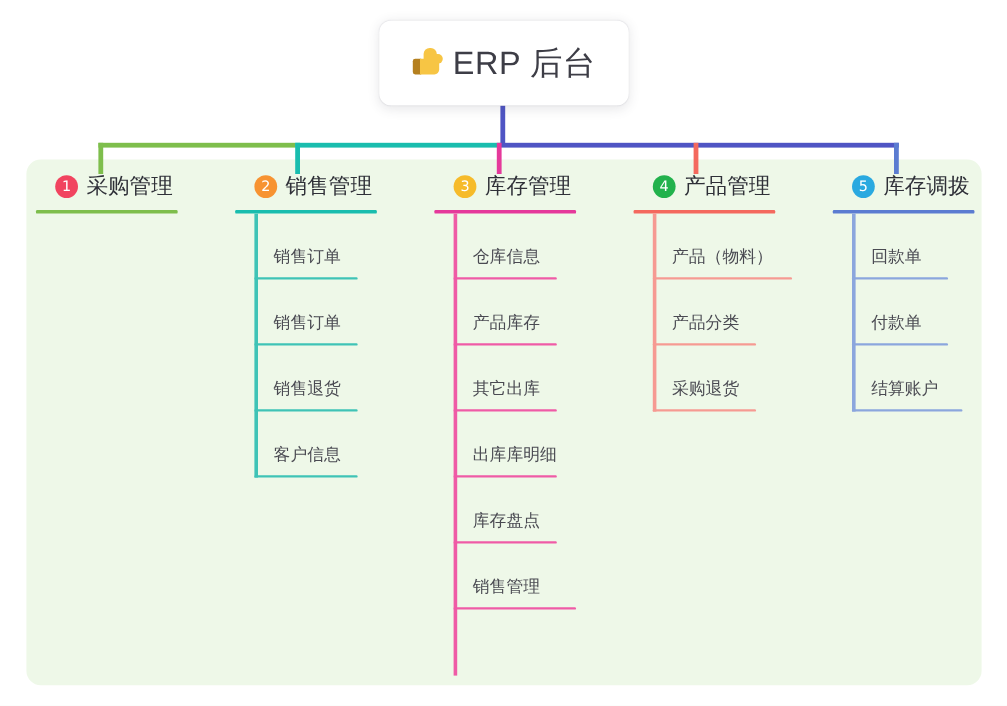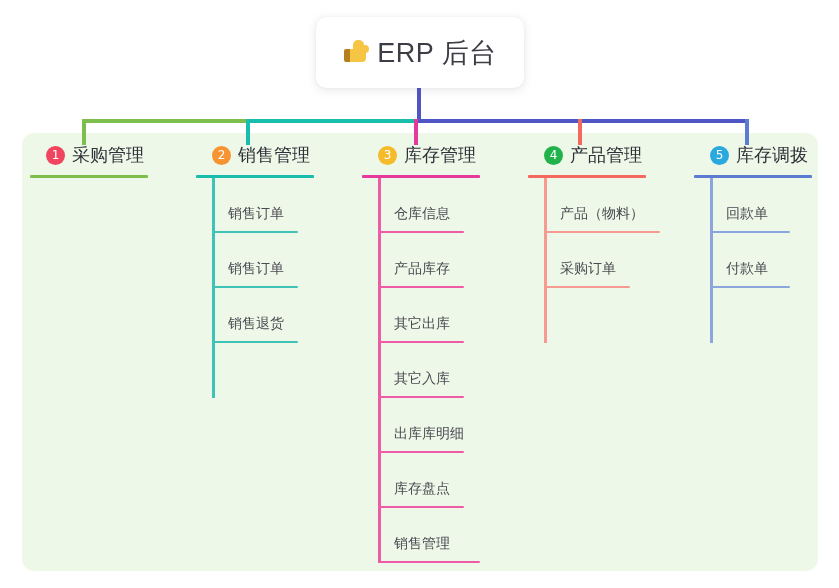--- a/index.html
+++ b/index.html
@@ -225,20 +225,24 @@
           <div class="leaf-underline" style="background: rgb(63, 195, 182); width: 86px;"></div>
         </div>
         <div class="leaf">
           <span class="leaf-label">销售订单</span>
           <div class="leaf-underline" style="background: rgb(63, 195, 182); width: 86px;"></div>
         </div>
         <div class="leaf">
           <span class="leaf-label">销售退货</span>
           <div class="leaf-underline" style="background: rgb(63, 195, 182); width: 86px;"></div>
         </div>
+        <div class="leaf">
+          <span class="leaf-label">客户信息</span>
+          <div class="leaf-underline" style="background: rgb(63, 195, 182); width: 86px;"></div>
+        </div>
       </div>
     </div>
     <div class="column" style="left: 362px;">
       <div class="col-header">
         <span class="badge" style="background: rgb(246, 187, 42);">3</span>
         <span class="col-title">库存管理</span>
       </div>
       <div class="col-underline" style="background: rgb(229, 57, 155); width: 118px;"></div>
       <div class="col-body" style="height: 385px;">
         <div class="spine" style="background: rgb(239, 91, 166); height: 385px;"></div>
@@ -248,24 +252,20 @@
         </div>
         <div class="leaf">
           <span class="leaf-label">产品库存</span>
           <div class="leaf-underline" style="background: rgb(239, 91, 166); width: 86px;"></div>
         </div>
         <div class="leaf">
           <span class="leaf-label">其它出库</span>
           <div class="leaf-underline" style="background: rgb(239, 91, 166); width: 86px;"></div>
         </div>
         <div class="leaf">
-          <span class="leaf-label">其它入库</span>
-          <div class="leaf-underline" style="background: rgb(239, 91, 166); width: 86px;"></div>
-        </div>
-        <div class="leaf">
           <span class="leaf-label">出库库明细</span>
           <div class="leaf-underline" style="background: rgb(239, 91, 166); width: 86px;"></div>
         </div>
         <div class="leaf">
           <span class="leaf-label">库存盘点</span>
           <div class="leaf-underline" style="background: rgb(239, 91, 166); width: 86px;"></div>
         </div>
         <div class="leaf">
           <span class="leaf-label">销售管理</span>
           <div class="leaf-underline" style="background: rgb(239, 91, 166); width: 102px;"></div>
@@ -278,36 +278,44 @@
         <span class="col-title">产品管理</span>
       </div>
       <div class="col-underline" style="background: rgb(244, 105, 94); width: 118px;"></div>
       <div class="col-body" style="height: 165px;">
         <div class="spine" style="background: rgb(246, 154, 146); height: 165px;"></div>
         <div class="leaf">
           <span class="leaf-label">产品（物料）</span>
           <div class="leaf-underline" style="background: rgb(246, 154, 146); width: 116px;"></div>
         </div>
         <div class="leaf">
-          <span class="leaf-label">采购订单</span>
+          <span class="leaf-label">产品分类</span>
+          <div class="leaf-underline" style="background: rgb(246, 154, 146); width: 86px;"></div>
+        </div>
+        <div class="leaf">
+          <span class="leaf-label">采购退货</span>
           <div class="leaf-underline" style="background: rgb(246, 154, 146); width: 86px;"></div>
         </div>
       </div>
     </div>
     <div class="column" style="left: 694px;">
       <div class="col-header">
         <span class="badge" style="background: rgb(42, 169, 224);">5</span>
         <span class="col-title">库存调拨</span>
       </div>
       <div class="col-underline" style="background: rgb(91, 124, 209); width: 118px;"></div>
       <div class="col-body" style="height: 165px;">
         <div class="spine" style="background: rgb(139, 166, 221); height: 165px;"></div>
         <div class="leaf">
           <span class="leaf-label">回款单</span>
           <div class="leaf-underline" style="background: rgb(139, 166, 221); width: 80px;"></div>
         </div>
         <div class="leaf">
           <span class="leaf-label">付款单</span>
           <div class="leaf-underline" style="background: rgb(139, 166, 221); width: 80px;"></div>
         </div>
+        <div class="leaf">
+          <span class="leaf-label">结算账户</span>
+          <div class="leaf-underline" style="background: rgb(139, 166, 221); width: 92px;"></div>
+        </div>
       </div>
     </div>
   </div>
 
 </body></html>

